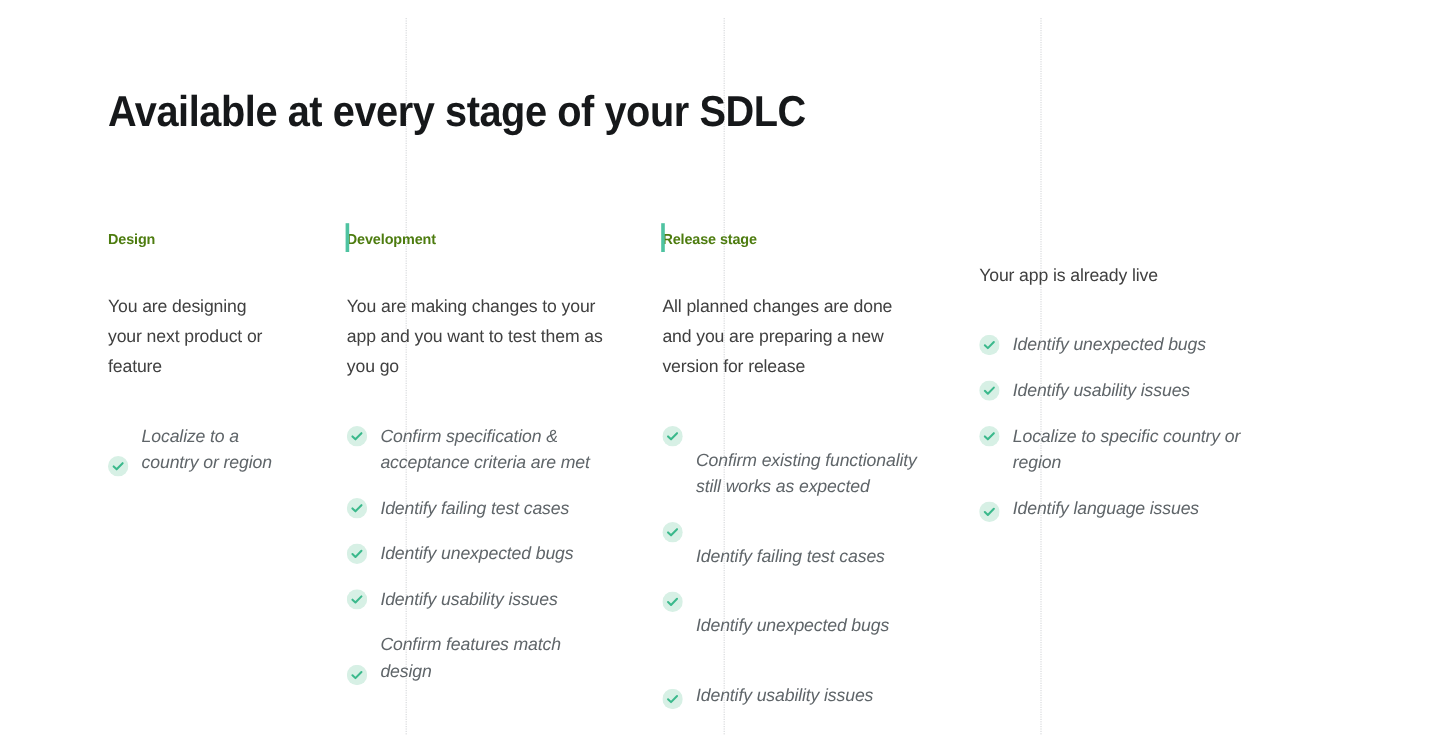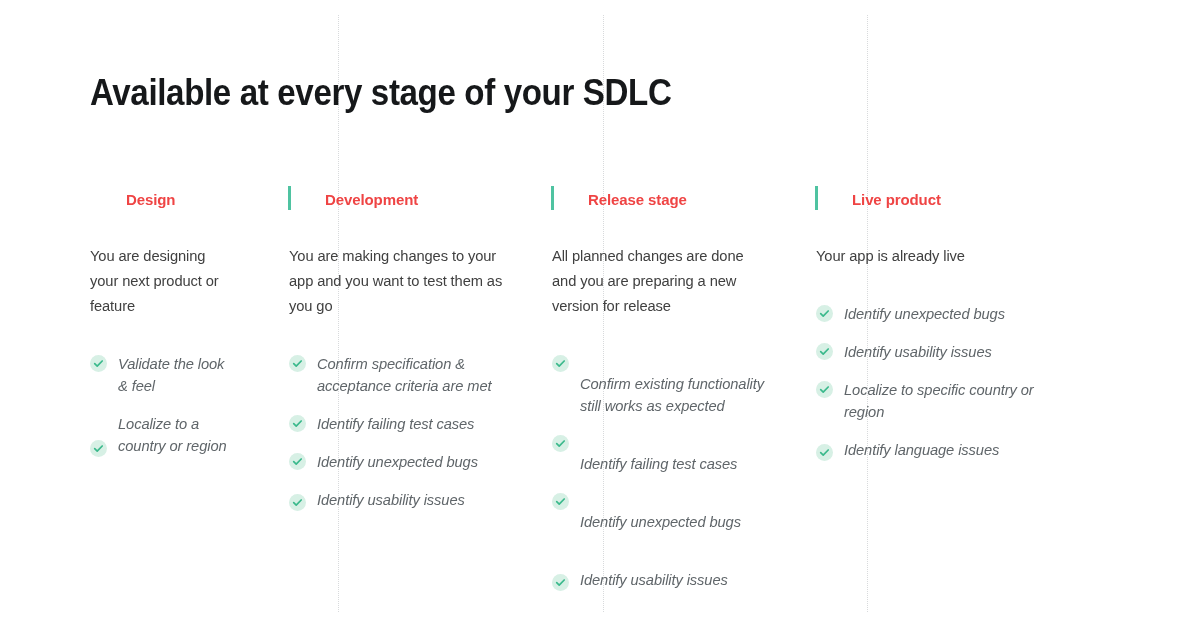--- a/index.html
+++ b/index.html
@@ -77,26 +77,25 @@
     position: absolute;
     left: -1px;
     top: 0px;
     width: 3px;
     height: 24px;
     background: #4fc3a1;
     border-radius: 0;
   }
 
   .col-title {
-    font-size: 15px;
+    font-size: 12px;
     font-weight: 700;
-    color: #ef4444;
+    color: #4d7c0f;
     letter-spacing: -0.1px;
     line-height: 1;
-    margin-left: 36px;
   }
 
   .col-desc {
     margin-top: 32px;
     font-size: 14.7px;
     line-height: 25px;
     color: #404040;
     letter-spacing: -0.1px;
     max-width: 215px;
   }
@@ -156,29 +155,20 @@
       </div>
       <p class="col-desc">You are designing your next product or feature</p>
       <ul class="checklist">
         <li class="check-item">
           <span class="check-icon">
             <svg viewBox="0 0 17 17">
                 <circle cx="8.5" cy="8.5" r="8.5" fill="#d7f0e5"></circle>
                 <path d="M4.7 8.7l2.5 2.4 5-5.1" fill="none" stroke="#3bb98c" stroke-width="1.7" stroke-linecap="round" stroke-linejoin="round"></path>
               </svg>
           </span>
-          <span class="check-label">Validate the look &amp; feel</span>
-        </li>
-        <li class="check-item">
-          <span class="check-icon">
-            <svg viewBox="0 0 17 17">
-                <circle cx="8.5" cy="8.5" r="8.5" fill="#d7f0e5"></circle>
-                <path d="M4.7 8.7l2.5 2.4 5-5.1" fill="none" stroke="#3bb98c" stroke-width="1.7" stroke-linecap="round" stroke-linejoin="round"></path>
-              </svg>
-          </span>
           <span class="check-label">Localize to a country or region</span>
         </li>
       </ul>
     </div>
 
     <div class="col c1">
       <div class="col-head">
         <span class="accent-bar"></span>
         <span class="col-title">Development</span>
       </div>
@@ -213,20 +203,29 @@
         </li>
         <li class="check-item">
           <span class="check-icon">
             <svg viewBox="0 0 17 17">
                 <circle cx="8.5" cy="8.5" r="8.5" fill="#d7f0e5"></circle>
                 <path d="M4.7 8.7l2.5 2.4 5-5.1" fill="none" stroke="#3bb98c" stroke-width="1.7" stroke-linecap="round" stroke-linejoin="round"></path>
               </svg>
           </span>
           <span class="check-label">Identify usability issues</span>
         </li>
+        <li class="check-item">
+          <span class="check-icon">
+            <svg viewBox="0 0 17 17">
+                <circle cx="8.5" cy="8.5" r="8.5" fill="#d7f0e5"></circle>
+                <path d="M4.7 8.7l2.5 2.4 5-5.1" fill="none" stroke="#3bb98c" stroke-width="1.7" stroke-linecap="round" stroke-linejoin="round"></path>
+              </svg>
+          </span>
+          <span class="check-label">Confirm features match design</span>
+        </li>
       </ul>
     </div>
 
     <div class="col c2">
       <div class="col-head">
         <span class="accent-bar"></span>
         <span class="col-title">Release stage</span>
       </div>
       <p class="col-desc">All planned changes are done and you are preparing a new version for release</p>
       <ul class="checklist">
@@ -263,24 +262,20 @@
                 <circle cx="8.5" cy="8.5" r="8.5" fill="#d7f0e5"></circle>
                 <path d="M4.7 8.7l2.5 2.4 5-5.1" fill="none" stroke="#3bb98c" stroke-width="1.7" stroke-linecap="round" stroke-linejoin="round"></path>
               </svg>
           </span>
           <span class="check-label">Identify usability issues</span>
         </li>
       </ul>
     </div>
 
     <div class="col c3">
-      <div class="col-head">
-        <span class="accent-bar"></span>
-        <span class="col-title">Live product</span>
-      </div>
       <p class="col-desc">Your app is already live</p>
       <ul class="checklist">
         <li class="check-item">
           <span class="check-icon">
             <svg viewBox="0 0 17 17">
                 <circle cx="8.5" cy="8.5" r="8.5" fill="#d7f0e5"></circle>
                 <path d="M4.7 8.7l2.5 2.4 5-5.1" fill="none" stroke="#3bb98c" stroke-width="1.7" stroke-linecap="round" stroke-linejoin="round"></path>
               </svg>
           </span>
           <span class="check-label">Identify unexpected bugs</span>

